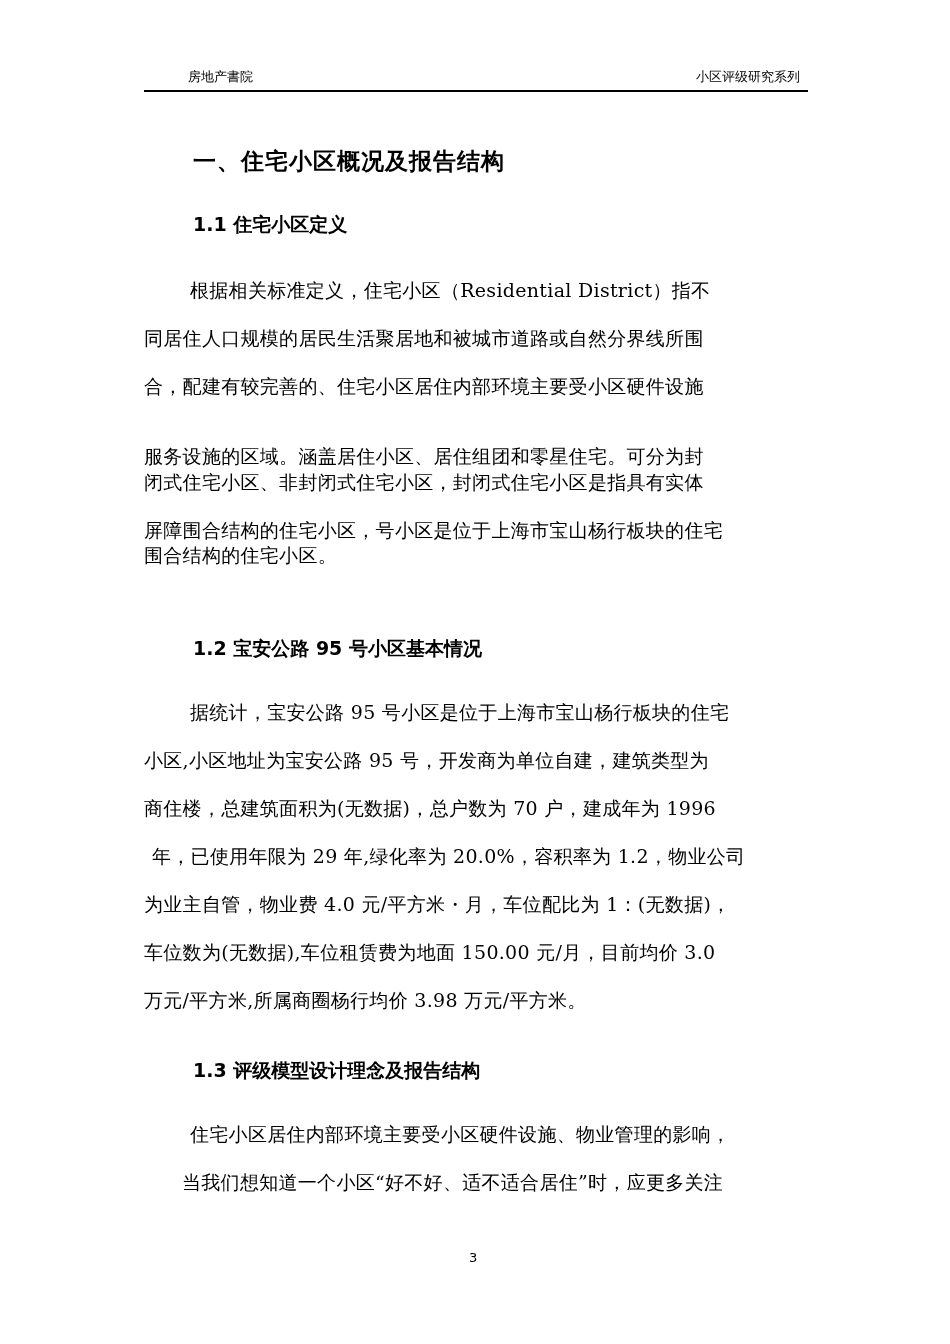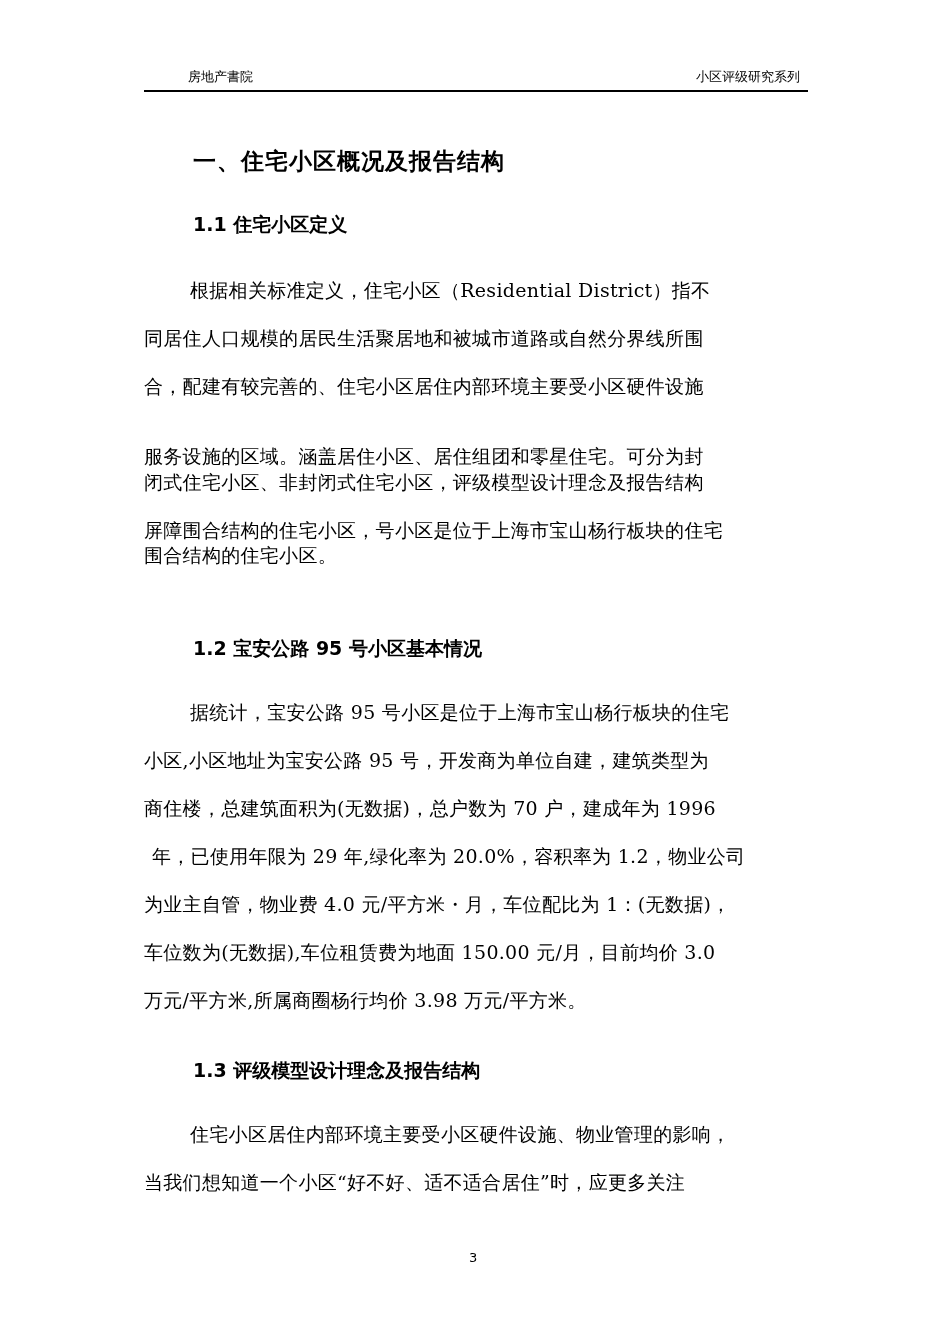--- a/index.html
+++ b/index.html
@@ -21,30 +21,30 @@
   <span class="header-right">小区评级研究系列</span>
 </div>
 
 <div class="h1">一、住宅小区概况及报告结构</div>
 
 <div class="h2" style="top:212px;">1.1 住宅小区定义</div>
 <div class="line indent" style="top:278px;">根据相关标准定义，住宅小区（Residential District）指不</div>
 <div class="line" style="top:326px;">同居住人口规模的居民生活聚居地和被城市道路或自然分界线所围</div>
 <div class="line" style="top:374px;">合，配建有较完善的、住宅小区居住内部环境主要受小区硬件设施</div>
 <div class="line" style="top:422px;margin-top:22px;">服务设施的区域。涵盖居住小区、居住组团和零星住宅。可分为封</div>
-<div class="line" style="top:470px;">闭式住宅小区、非封闭式住宅小区，评级模型设计理念及报告结构</div>
+<div class="line" style="top:470px;">闭式住宅小区、非封闭式住宅小区，封闭式住宅小区是指具有实体</div>
 <div class="line" style="top:518px;">屏障围合结构的住宅小区，号小区是位于上海市宝山杨行板块的住宅</div>
 <div class="line" style="top:543px;">围合结构的住宅小区。</div>
 
 <div class="h2" style="top:636px;">1.2 宝安公路 95 号小区基本情况</div>
 <div class="line indent" style="top:700px;">据统计，宝安公路 95 号小区是位于上海市宝山杨行板块的住宅</div>
 <div class="line" style="top:748px;">小区,小区地址为宝安公路 95 号，开发商为单位自建，建筑类型为</div>
 <div class="line" style="top:796px;">商住楼，总建筑面积为(无数据)，总户数为 70 户，建成年为 1996</div>
 <div class="line" style="top:844px;margin-left:8px;">年，已使用年限为 29 年,绿化率为 20.0%，容积率为 1.2，物业公司</div>
 <div class="line" style="top:892px;">为业主自管，物业费 4.0 元/平方米・月，车位配比为 1：(无数据)，</div>
 <div class="line" style="top:940px;">车位数为(无数据),车位租赁费为地面 150.00 元/月，目前均价 3.0</div>
 <div class="line" style="top:988px;">万元/平方米,所属商圈杨行均价 3.98 万元/平方米。</div>
 
 <div class="h2" style="top:1058px;">1.3 评级模型设计理念及报告结构</div>
 <div class="line indent" style="top:1122px;">住宅小区居住内部环境主要受小区硬件设施、物业管理的影响，</div>
-<div class="line" style="top:1170px;">当我们想知道一个小区“好不好、适不适合居住”时，应更多关注</div>
+<div class="line" style="top:1170px;margin-left:38px;">当我们想知道一个小区“好不好、适不适合居住”时，应更多关注</div>
 
 <div class="pagenum">3</div>
 
 </body></html>

